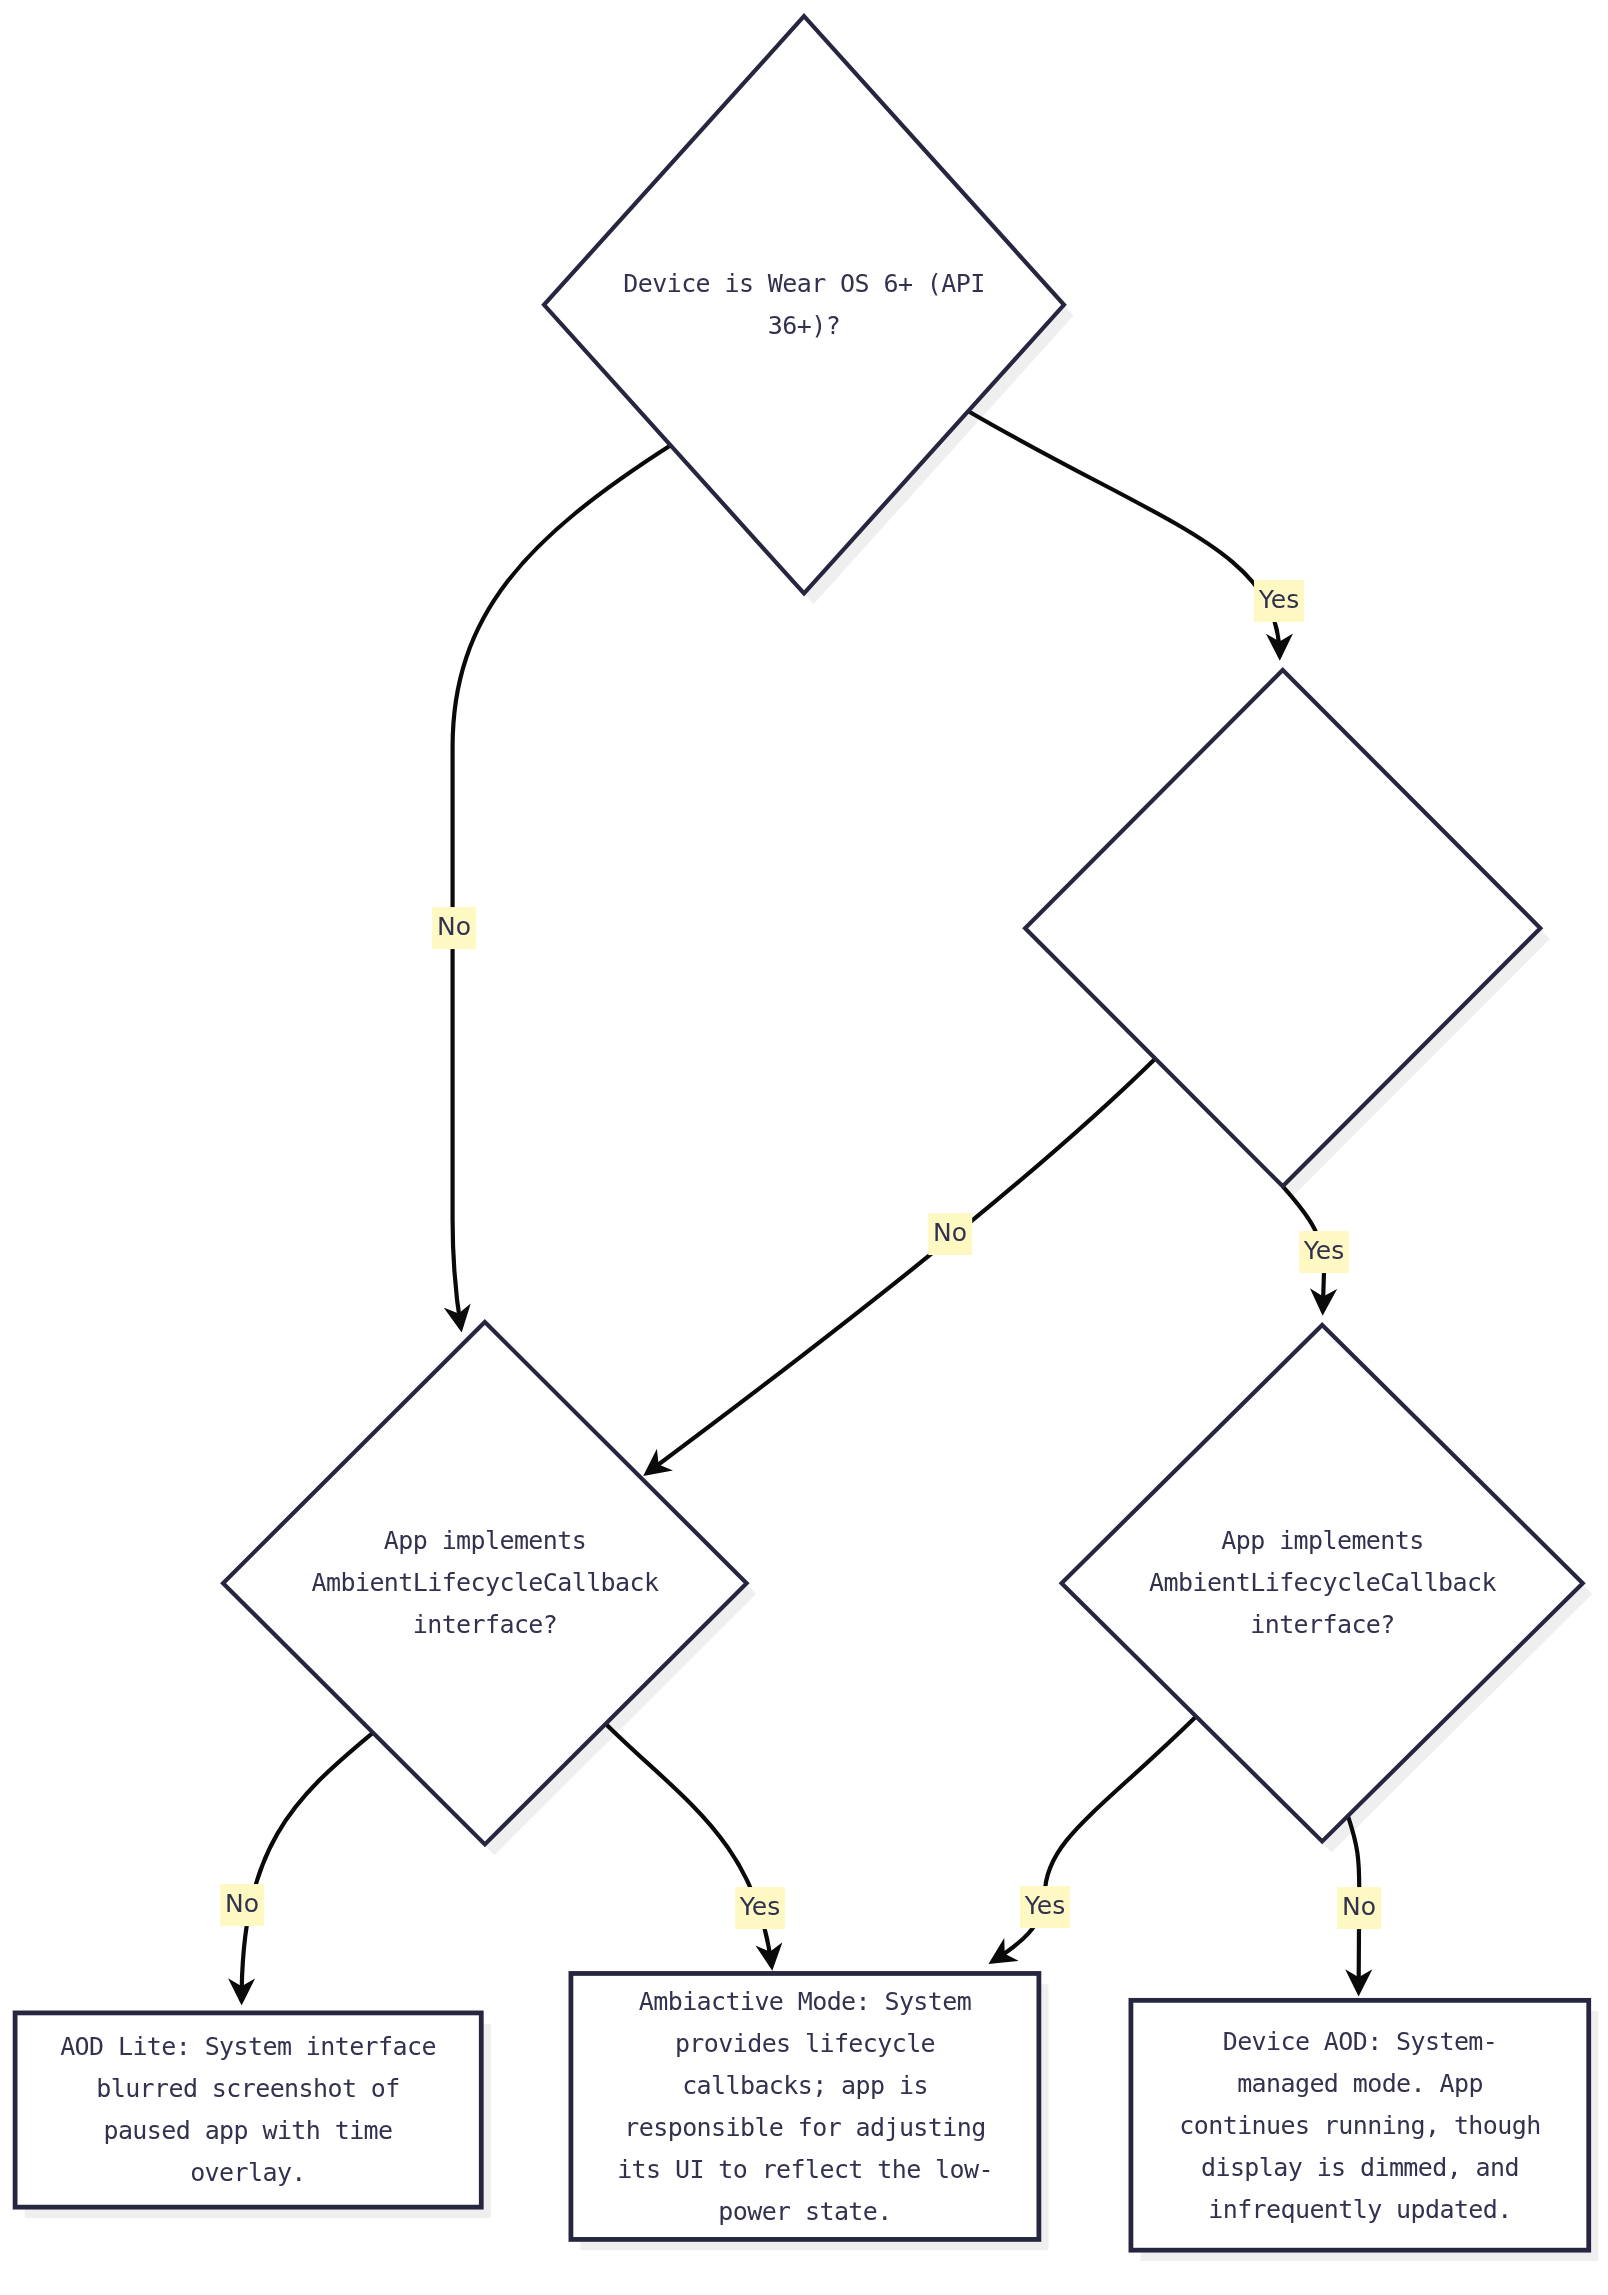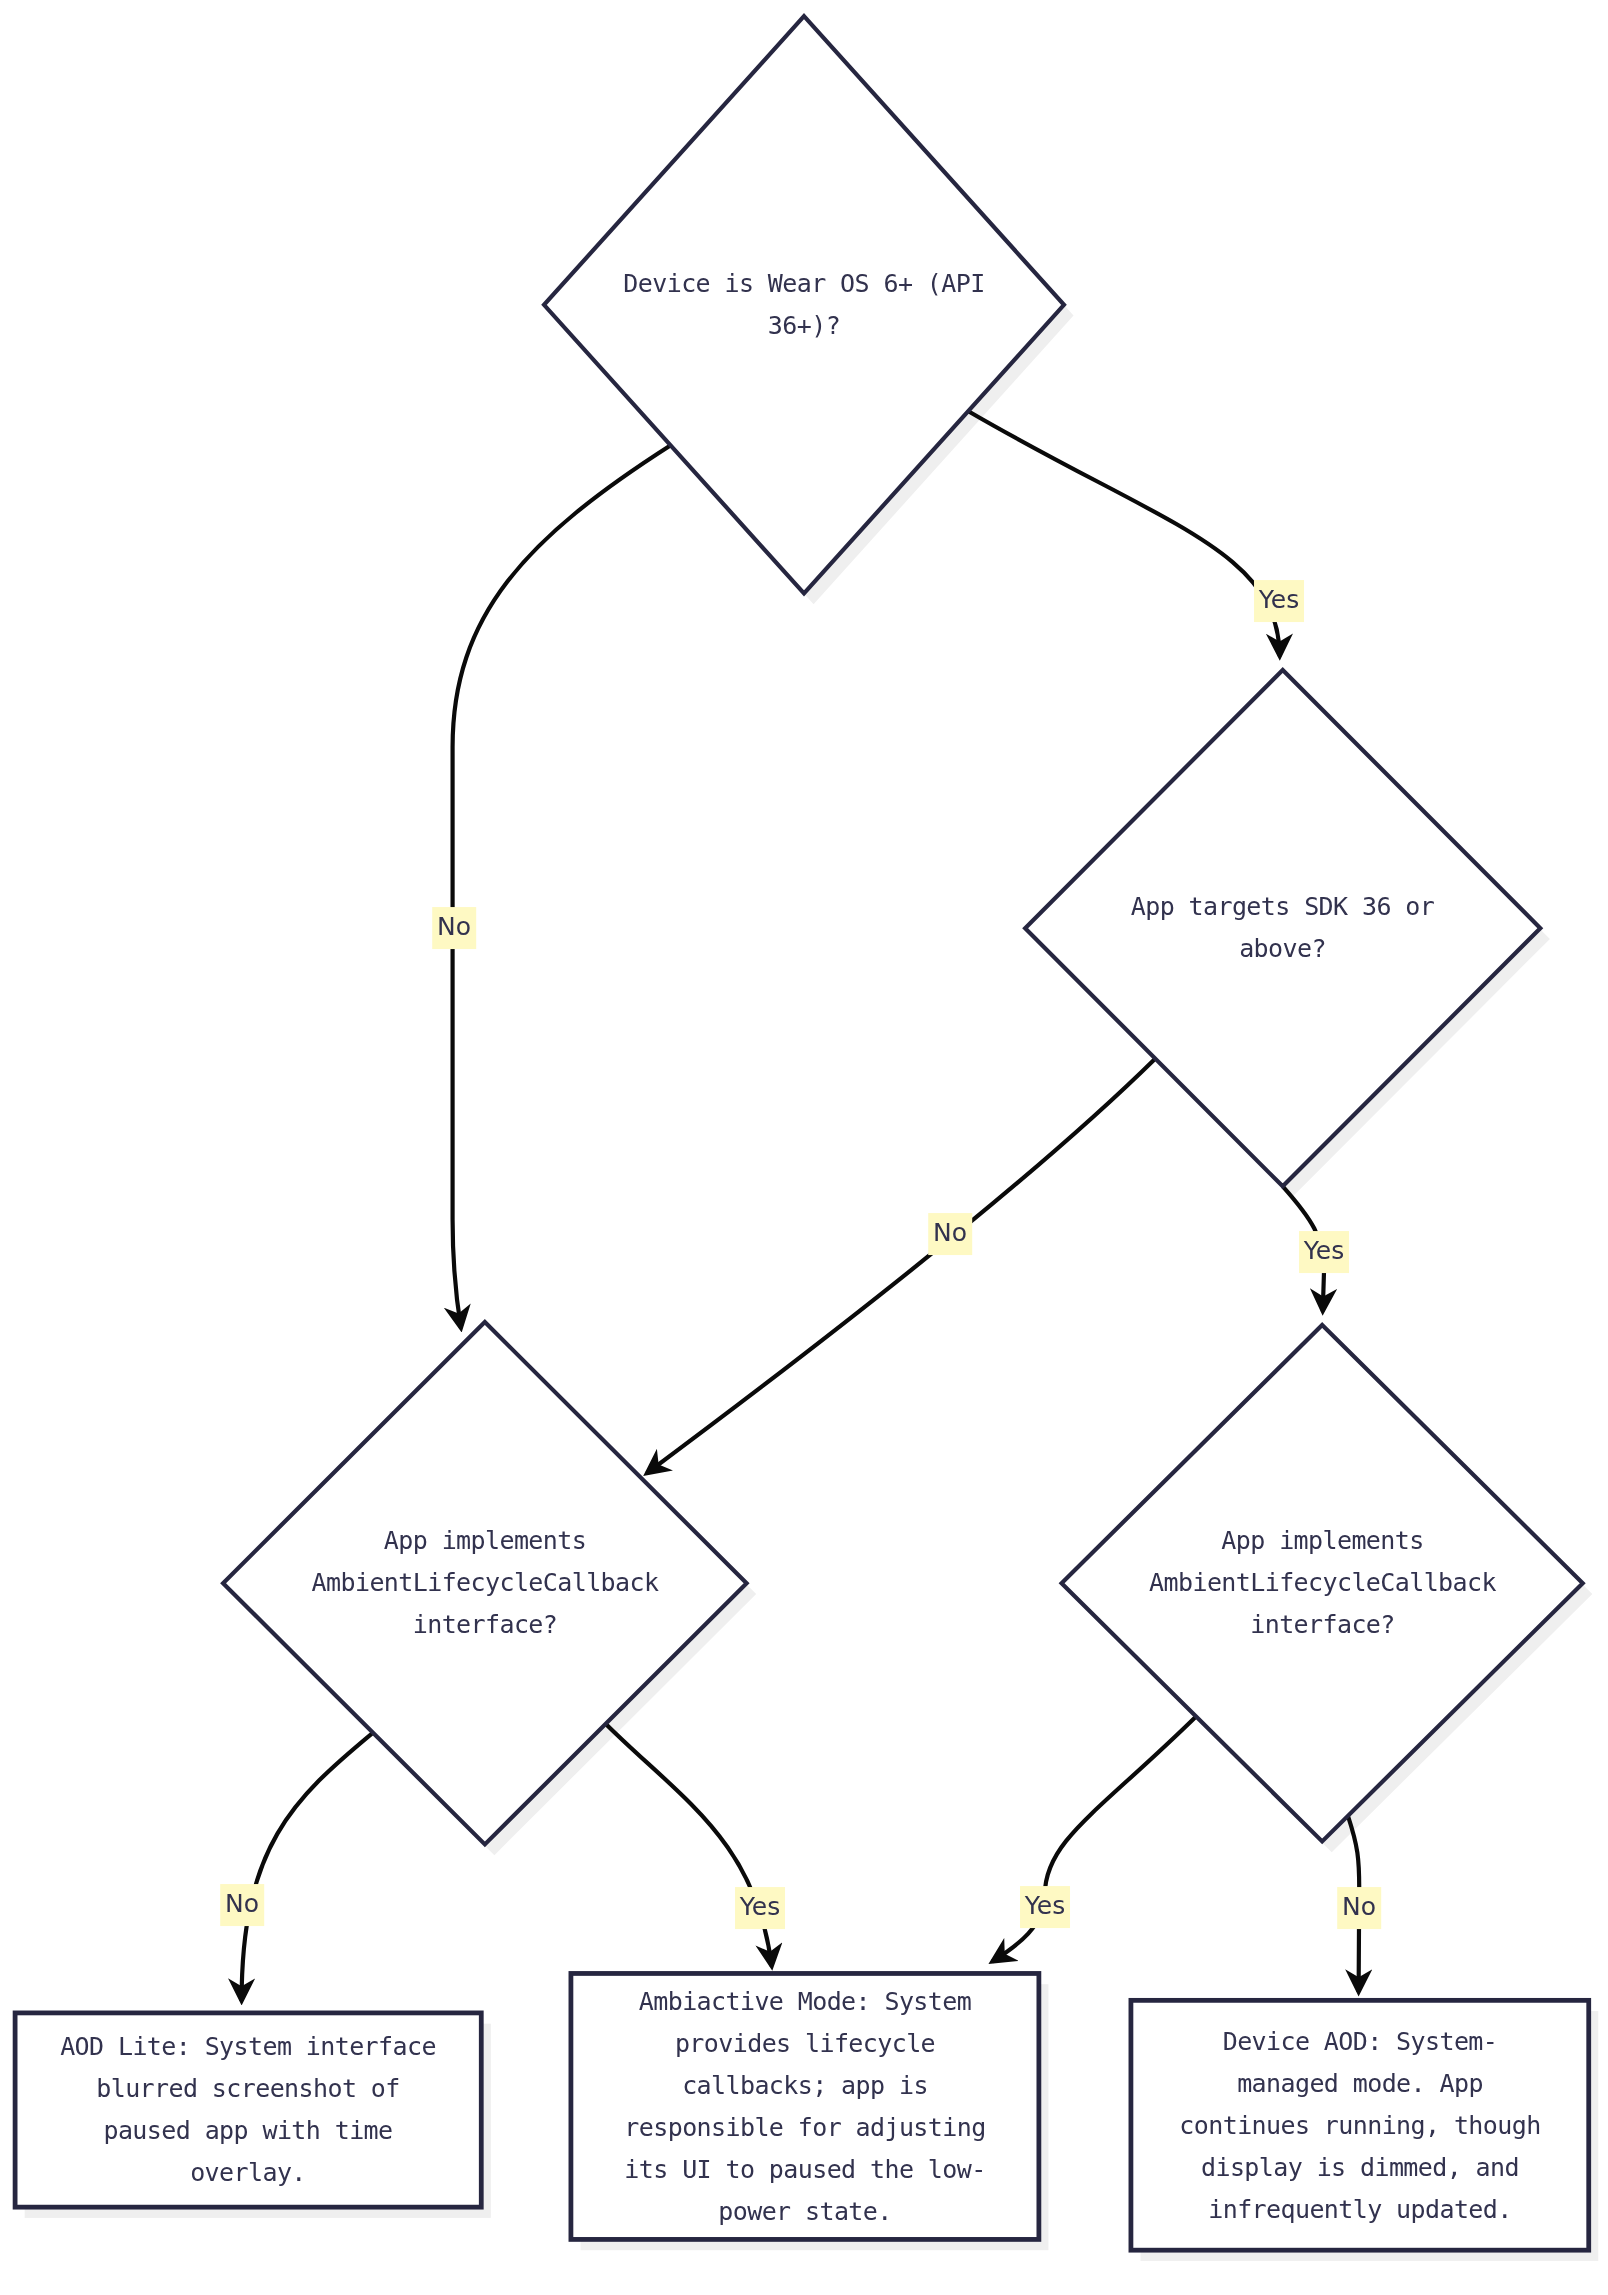--- a/index.html
+++ b/index.html
@@ -89,41 +89,39 @@
       <polygon points="2212,2217 2648,2649 2212,3081 1776,2649" stroke-width="7"></polygon>
       <rect x="25" y="3368" width="780" height="325" stroke-width="8"></rect>
       <rect x="955" y="3302" width="783" height="445" stroke-width="8"></rect>
       <rect x="1892" y="3347" width="766" height="418" stroke-width="8"></rect>
     </g>
   </svg>
 
   <div class="node-text" style="left:544px; top:16px; width:520px; height:577px;">Device is Wear OS 6+ (API
 36+)?</div>
 
-  <div class="node-text" style="left:1025px; top:670px; width:515px; height:516px;">App targets SDK 36 or
-above?</div>
 
   <div class="node-text" style="left:223px; top:1322px; width:524px; height:522px;">App implements
 AmbientLifecycleCallback
 interface?</div>
 
   <div class="node-text" style="left:1062px; top:1325px; width:521px; height:516px;">App implements
 AmbientLifecycleCallback
 interface?</div>
 
   <div class="node-text" style="left:15px; top:2013px; width:466px; height:194px;">AOD Lite: System interface
 blurred screenshot of
 paused app with time
 overlay.</div>
 
   <div class="node-text" style="left:571px; top:1974px; width:468px; height:266px;">Ambiactive Mode: System
 provides lifecycle
 callbacks; app is
 responsible for adjusting
-its UI to paused the low-
+its UI to reflect the low-
 power state.</div>
 
   <div class="node-text" style="left:1131px; top:2001px; width:458px; height:250px;">Device AOD: System-
 managed mode. App
 continues running, though
 display is dimmed, and
 infrequently updated.</div>
 
   <div class="edge-label" style="left:1279px; top:601px;">Yes</div>
 

